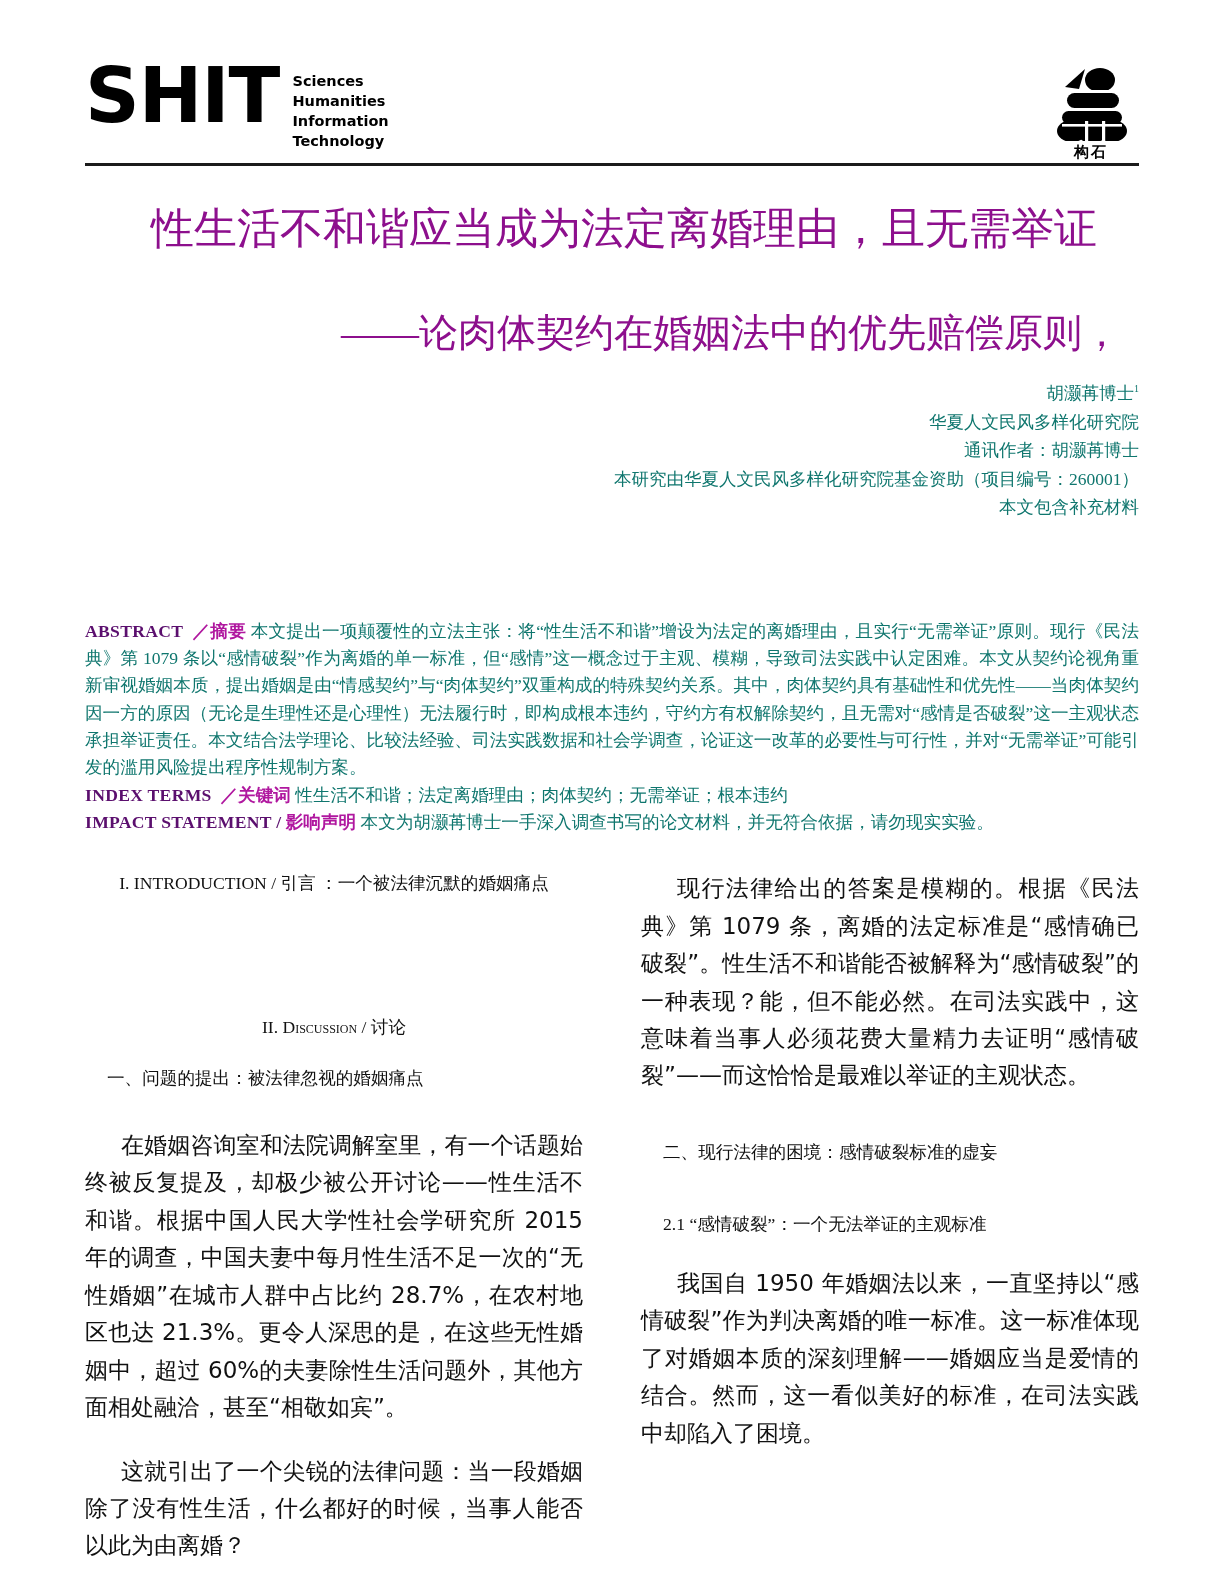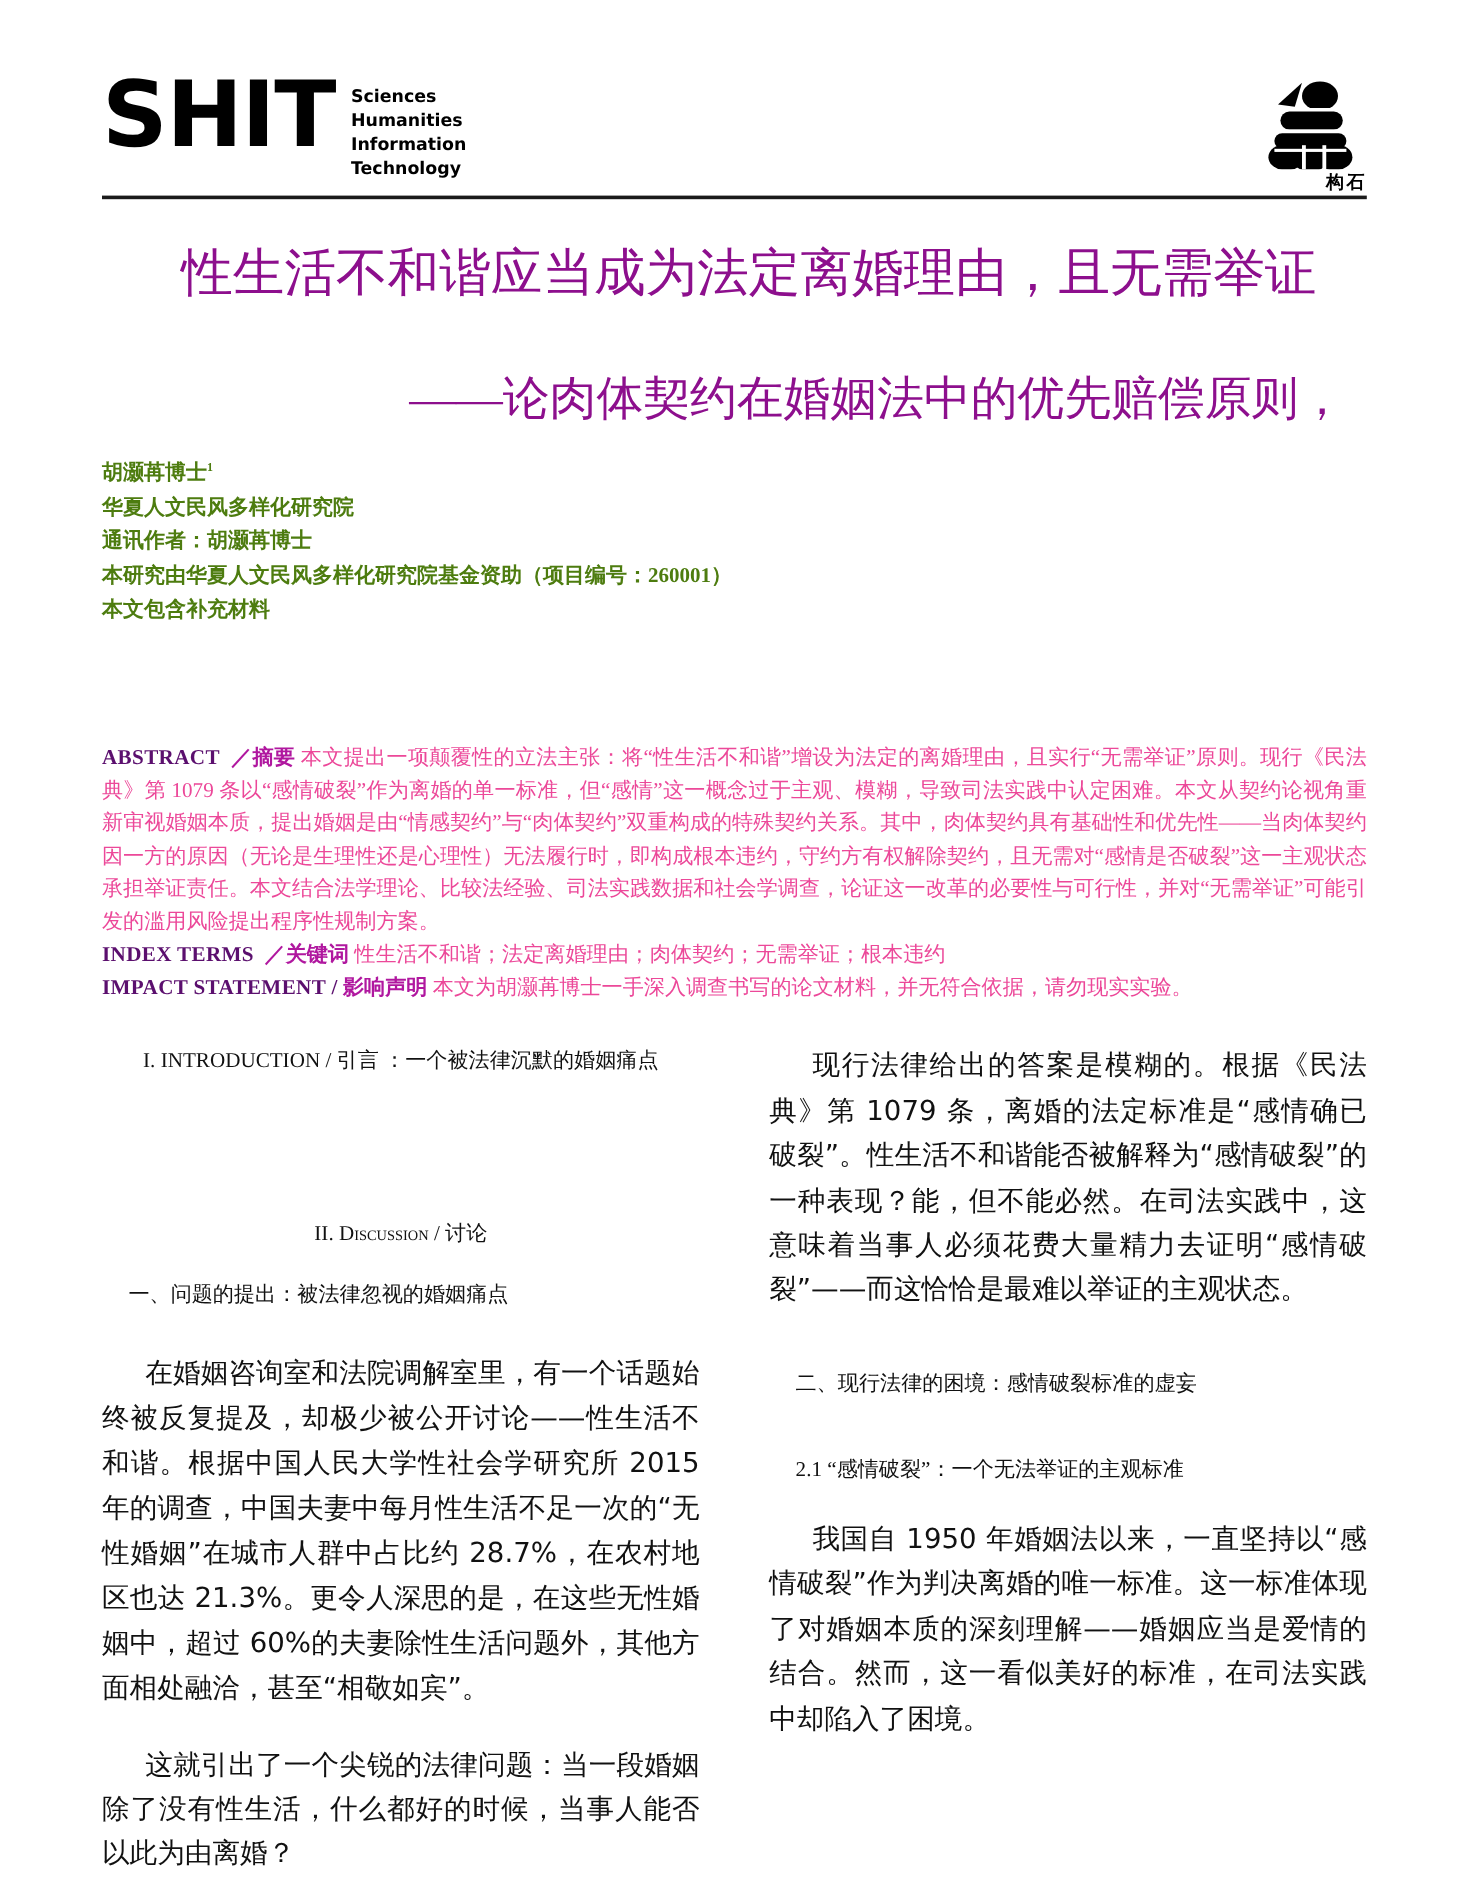--- a/index.html
+++ b/index.html
@@ -49,21 +49,21 @@
     font-size: 14.5px;
     line-height: 1.37;
     color: #000000;
     margin-left: 13px;
     margin-top: 11px;
   }
   .brand-words div { white-space: nowrap; }
 
   .pub-logo {
     width: 96px;
-    text-align: right;
+    text-align: center;
     margin-top: 2px;
   }
   .pub-logo svg { display: block; margin: 0 auto; }
   .pub-logo-text {
     font-family: "DejaVu Sans", sans-serif;
     font-size: 15px;
     font-weight: bold;
     letter-spacing: 2px;
     color: #000;
     margin-top: 2px;
@@ -88,26 +88,25 @@
   .paper-subtitle {
     color: #8d0f8d;
     font-family: "Liberation Serif", "DejaVu Serif", serif;
     font-size: 39px;
     line-height: 1.25;
     font-weight: normal;
     margin: 52px 18px 0 18px;
   }
 
   .authors {
-    text-align: left;
+    text-align: right;
     margin-top: 22px;
     font-size: 17.5px;
     line-height: 1.63;
-    color: #4d7c0f;
-    font-weight: bold;
+    color: #0f766e;
   }
   .authors .sup {
     font-size: 10px;
     vertical-align: super;
   }
 
   
   .abstract-block {
     margin-top: 96px;
     font-size: 17.6px;
@@ -117,21 +116,21 @@
   }
   .lbl-dark {
     color: #5b0f6e;
     font-weight: bold;
     letter-spacing: 0.3px;
   }
   .lbl-bright {
     color: #b0179f;
     font-weight: bold;
   }
-  .abstract-body { color: #ec4899; }
+  .abstract-body { color: #0f766e; }
   .meta-line {
     margin-top: 1px;
     font-size: 17.6px;
     line-height: 1.55;
   }
 
   
   .columns {
     display: flex;
     gap: 58px;

